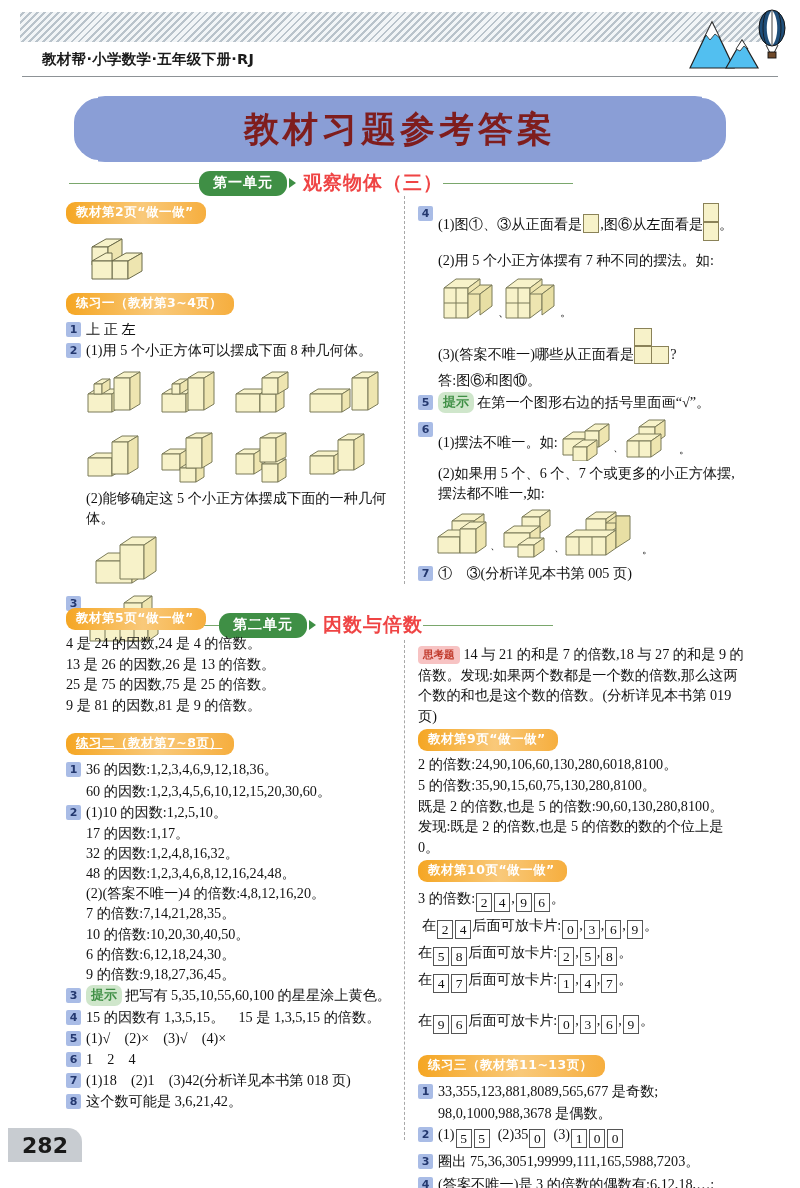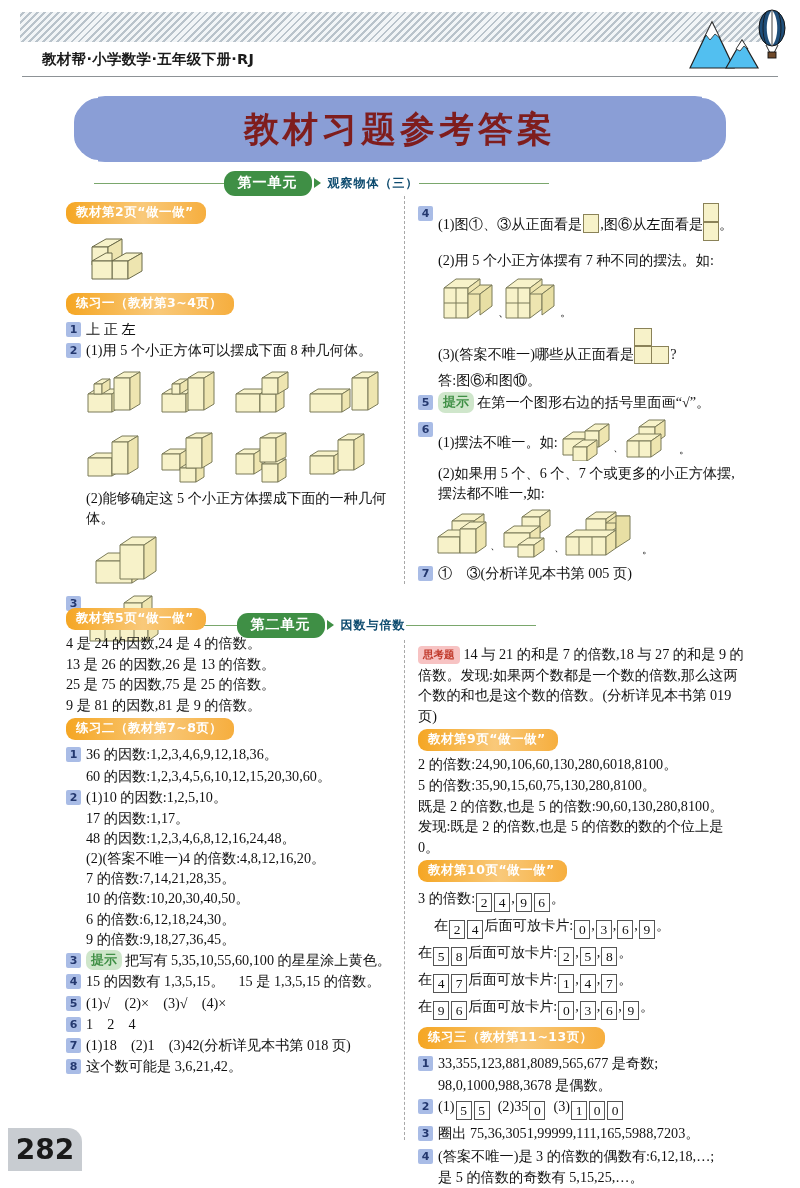--- a/index.html
+++ b/index.html
@@ -75,21 +75,21 @@
   }
   .unit-arrow {
     width: 0; height: 0;
     border-left: 7px solid #3f8f45;
     border-top: 5px solid transparent;
     border-bottom: 5px solid transparent;
     margin-left: 2px; margin-right: 7px;
   }
   .unit-name {
     font-family: "DejaVu Sans", sans-serif;
-    font-size: 12px; font-weight: bold; color: #0c4a6e;
+    font-size: 19px; font-weight: bold; color: #ef4444;
     letter-spacing: 1px; white-space: nowrap;
   }
 
   
   .col-left  { position: absolute; left: 66px;  width: 330px; }
   .col-right { position: absolute; left: 418px; width: 330px; }
   .col-divider {
     position: absolute; left: 404px; width: 0; border-left: 1.5px dashed #a8a8a8;
   }
 
@@ -163,26 +163,26 @@
   }
   .cellbox.cream { background: #f7f2c9; border-color: #8a8258; }
   .vpair { display: inline-block; vertical-align: -12px; }
   .vpair .cellbox { display: block; margin: 0; }
   .lshape { display: inline-block; vertical-align: -5px; position: relative; width: 36px; height: 36px; }
   .lshape .cellbox { position: absolute; margin: 0; width: 18px; height: 18px; }
 
   
   .pagenum {
     position: absolute; left: 8px; top: 1128px;
-    width: 74px; height: 43px;
+    width: 74px; height: 34px;
     background: #c8ccd1;
     border-radius: 0 14px 0 0;
     display: flex; align-items: center; justify-content: center;
     font-family: "DejaVu Sans", sans-serif;
-    font-size: 28px; font-weight: bold; color: #1a1a1a;
+    font-size: 22px; font-weight: bold; color: #1a1a1a;
   }
   svg.cubes { display: block; }
 </style>
 </head>
 <body>
 
 <div class="top-band"></div>
 
 <div class="deco">
   <svg width="140" height="80" viewBox="0 0 140 80">
@@ -533,33 +533,34 @@
 
 <div class="col-left" style="top:608px;">
 
   <div class="banner">教材第5页“做一做”</div>
 
   <div class="plain">4 是 24 的因数,24 是 4 的倍数。</div>
   <div class="plain">13 是 26 的因数,26 是 13 的倍数。</div>
   <div class="plain">25 是 75 的因数,75 是 25 的倍数。</div>
   <div class="plain">9 是 81 的因数,81 是 9 的倍数。</div>
 
-  <div class="banner" style="margin-top:3px;">练习二（教材第7~8页）</div>
+  <div class="banner" style="margin-top:18px;text-decoration:underline;">练习二（教材第7~8页）</div>
 
   <div class="item">
     <span class="num">1</span>
     <span class="txt">36 的因数:1,2,3,4,6,9,12,18,36。</span>
   </div>
   <div class="txt ind">60 的因数:1,2,3,4,5,6,10,12,15,20,30,60。</div>
 
   <div class="item">
     <span class="num">2</span>
     <span class="txt">(1)10 的因数:1,2,5,10。</span>
   </div>
   <div class="txt ind">17 的因数:1,17。</div>
+  <div class="txt ind">32 的因数:1,2,4,8,16,32。</div>
   <div class="txt ind">48 的因数:1,2,3,4,6,8,12,16,24,48。</div>
   <div class="txt ind">(2)(答案不唯一)4 的倍数:4,8,12,16,20。</div>
   <div class="txt ind">7 的倍数:7,14,21,28,35。</div>
   <div class="txt ind">10 的倍数:10,20,30,40,50。</div>
   <div class="txt ind">6 的倍数:6,12,18,24,30。</div>
   <div class="txt ind">9 的倍数:9,18,27,36,45。</div>
 
   <div class="item">
     <span class="num">3</span>
     <span class="txt"><span class="hint-badge">提示</span><span>把写有 5,35,10,55,60,100 的星星涂上黄色。</span></span>
@@ -603,33 +604,33 @@
   <div class="plain">5 的倍数:35,90,15,60,75,130,280,8100。</div>
   <div class="plain">既是 2 的倍数,也是 5 的倍数:90,60,130,280,8100。</div>
   <div class="plain">发现:既是 2 的倍数,也是 5 的倍数的数的个位上是 0。</div>
 
   <div class="banner" style="margin-top:3px;">教材第10页“做一做”</div>
 
   <div class="plain" style="margin:3px 0;">
     <span>3 的倍数:</span><span class="cellbox">2</span><span class="cellbox">4</span><span>,</span><span class="cellbox">9</span><span class="cellbox">6</span><span>。</span>
   </div>
 
-  <div class="plain" style="margin:3px 16px;">
+  <div class="plain" style="margin:3px 4px;">
     <span>在</span><span class="cellbox">2</span><span class="cellbox">4</span><span>后面可放卡片:</span><span class="cellbox">0</span>,<span class="cellbox">3</span>,<span class="cellbox">6</span>,<span class="cellbox">9</span><span>。</span>
   </div>
 
   <div class="plain" style="margin:3px 0;">
     <span>在</span><span class="cellbox">5</span><span class="cellbox">8</span><span>后面可放卡片:</span><span class="cellbox">2</span>,<span class="cellbox">5</span>,<span class="cellbox">8</span><span>。</span>
   </div>
 
   <div class="plain" style="margin:3px 0;">
     <span>在</span><span class="cellbox">4</span><span class="cellbox">7</span><span>后面可放卡片:</span><span class="cellbox">1</span>,<span class="cellbox">4</span>,<span class="cellbox">7</span><span>。</span>
   </div>
 
-  <div class="plain" style="margin:3px 0;">
+  <div class="plain" style="margin:17px 0;">
     <span>在</span><span class="cellbox">9</span><span class="cellbox">6</span><span>后面可放卡片:</span><span class="cellbox">0</span>,<span class="cellbox">3</span>,<span class="cellbox">6</span>,<span class="cellbox">9</span><span>。</span>
   </div>
 
   <div class="banner" style="margin-top:4px;">练习三（教材第11~13页）</div>
 
   <div class="item">
     <span class="num">1</span>
     <span class="txt">33,355,123,881,8089,565,677 是奇数;</span>
   </div>
   <div class="txt ind">98,0,1000,988,3678 是偶数。</div>

